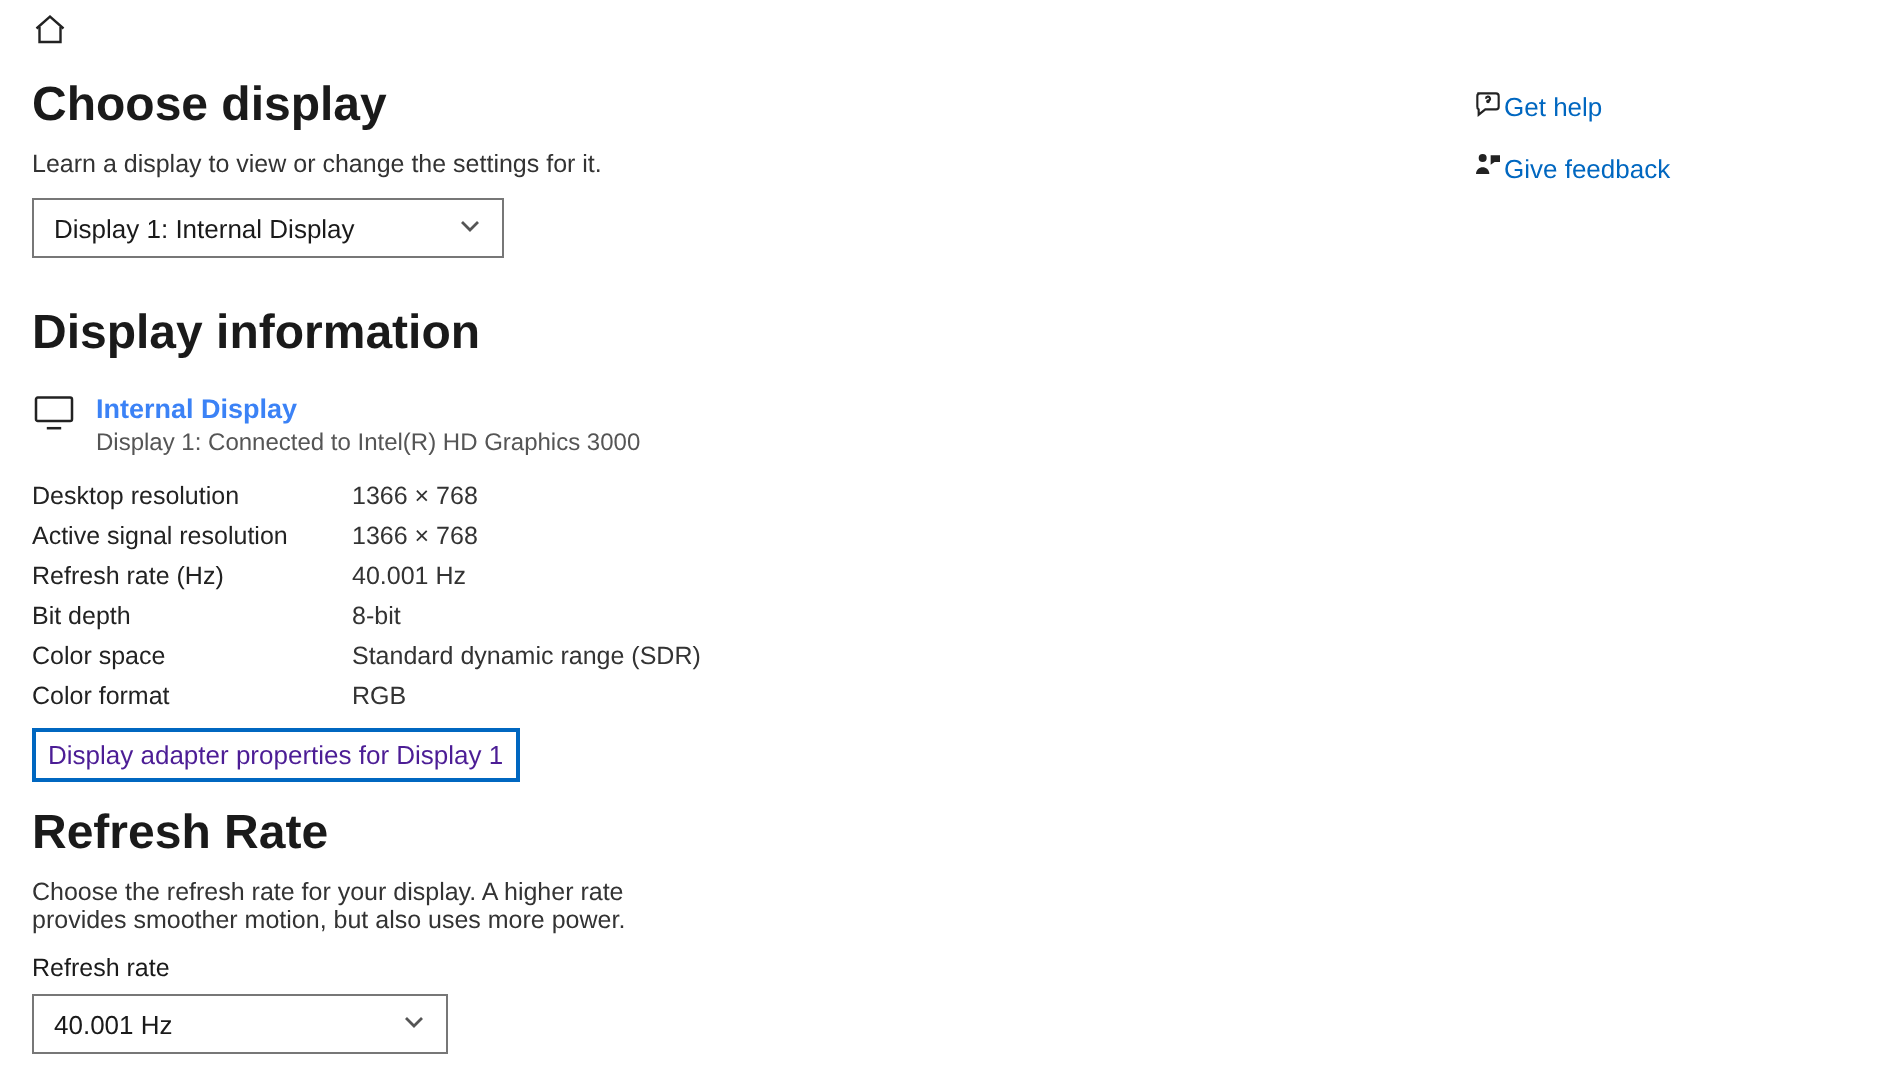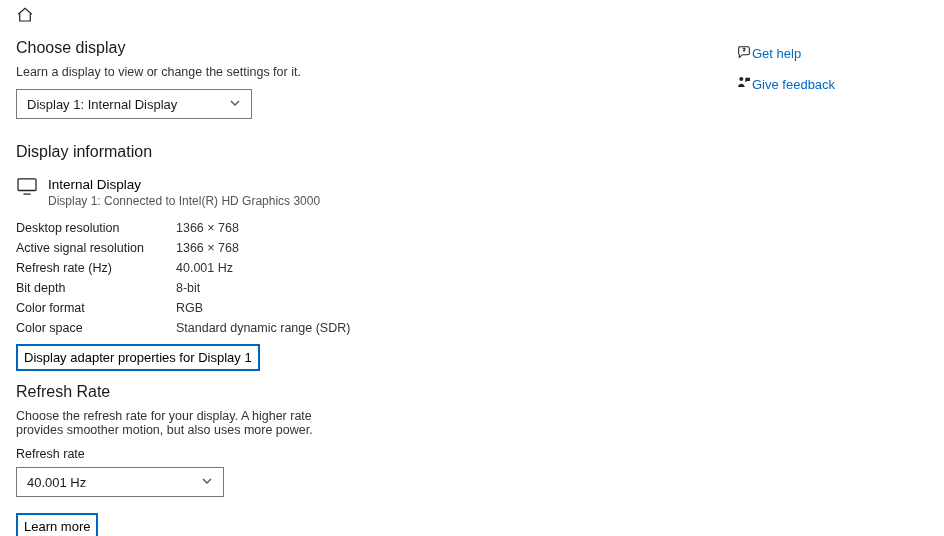--- a/index.html
+++ b/index.html
@@ -40,22 +40,22 @@
     align-items: center;
     gap: 10px;
     margin-bottom: 6px;
   }
   h1 {
     font-size: 22px;
     font-weight: 400;
     margin: 0;
   }
   h2 {
-    font-size: 16px;
-    font-weight: 400;
+    font-size: 24px;
+    font-weight: 700;
     margin: 12px 0 8px 0;
   }
   h2.sub { margin-top: 24px; }
   .helper {
     font-size: 12.5px;
     color: #333;
     margin: 4px 0 10px 0;
   }
   .dropdown {
     border: 1px solid #777;
@@ -72,32 +72,32 @@
   .dropdown .chev { color: #444; }
   .info-block {
     margin-top: 16px;
   }
   .info-head {
     display: flex;
     align-items: flex-start;
     gap: 10px;
     margin-bottom: 10px;
   }
-  .info-head .name { font-size: 13.5px; font-weight: 400; color:#000000; }
+  .info-head .name { font-size: 13.5px; font-weight: 700; color:#3b82f6; }
   .info-head .sub  { font-size: 12px; color: #555; margin-top:2px; }
   .kv-row {
     display: flex;
     font-size: 12.5px;
     color: #222;
     line-height: 20px;
   }
   .kv-row .k { width: 160px; }
   .kv-row .v { color: #333; }
   .link {
-    color: #000000;
+    color: #4c1d95;
     font-size: 13px;
     cursor: pointer;
     display: inline-block;
   }
   .link.boxed {
     border: 2px solid #0067C0;
     padding: 4px 6px;
     margin-top: 6px;
   }
   .refresh-section { margin-top: 10px; }
@@ -168,26 +168,26 @@
       </div>
       <div class="kv-row">
         <span class="k">Refresh rate (Hz)</span>
         <span class="v">40.001 Hz</span>
       </div>
       <div class="kv-row">
         <span class="k">Bit depth</span>
         <span class="v">8-bit</span>
       </div>
       <div class="kv-row">
+        <span class="k">Color space</span>
+        <span class="v">Standard dynamic range (SDR)</span>
+      </div>
+      <div class="kv-row">
         <span class="k">Color format</span>
         <span class="v">RGB</span>
-      </div>
-      <div class="kv-row">
-        <span class="k">Color space</span>
-        <span class="v">Standard dynamic range (SDR)</span>
       </div>
 
       <span class="link boxed">Display adapter properties for Display 1</span>
     </div>
 
     <div class="refresh-section">
       <h2>Refresh Rate</h2>
       <div class="helper" style="max-width:320px">Choose the refresh rate for your display. A higher rate provides smoother motion, but also uses more power.</div>
 
       <div class="label-small">Refresh rate</div>

